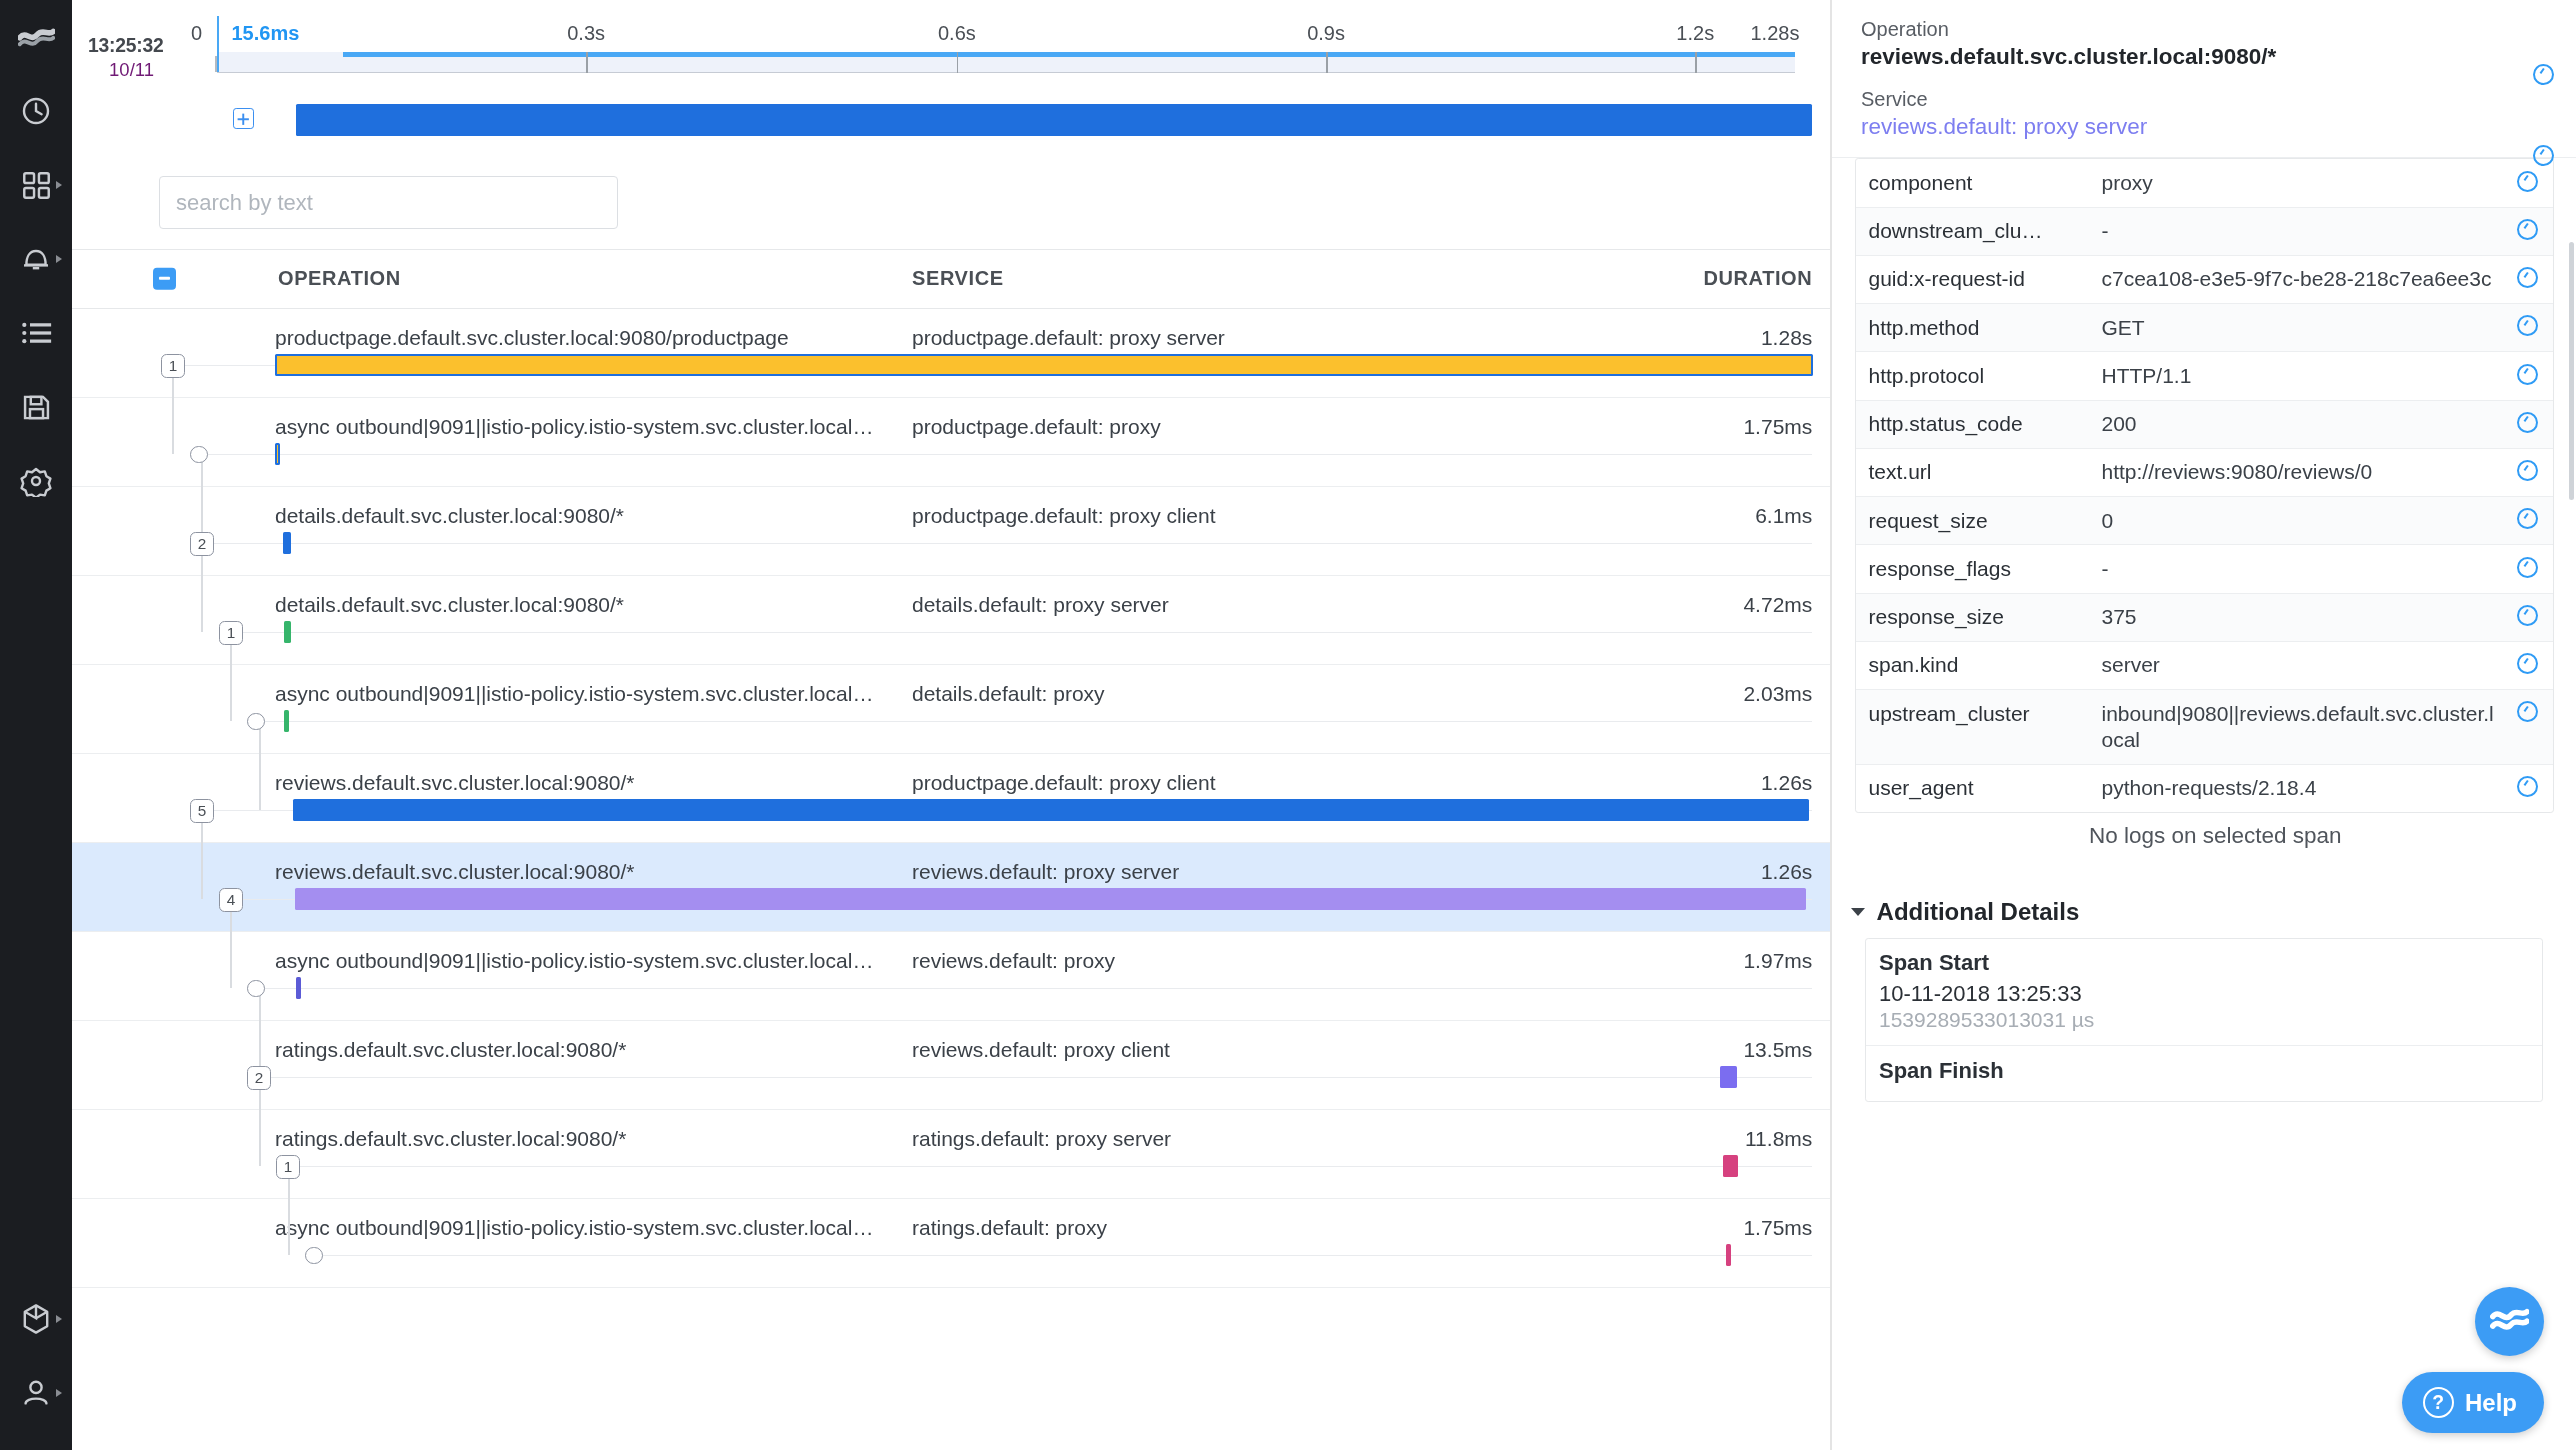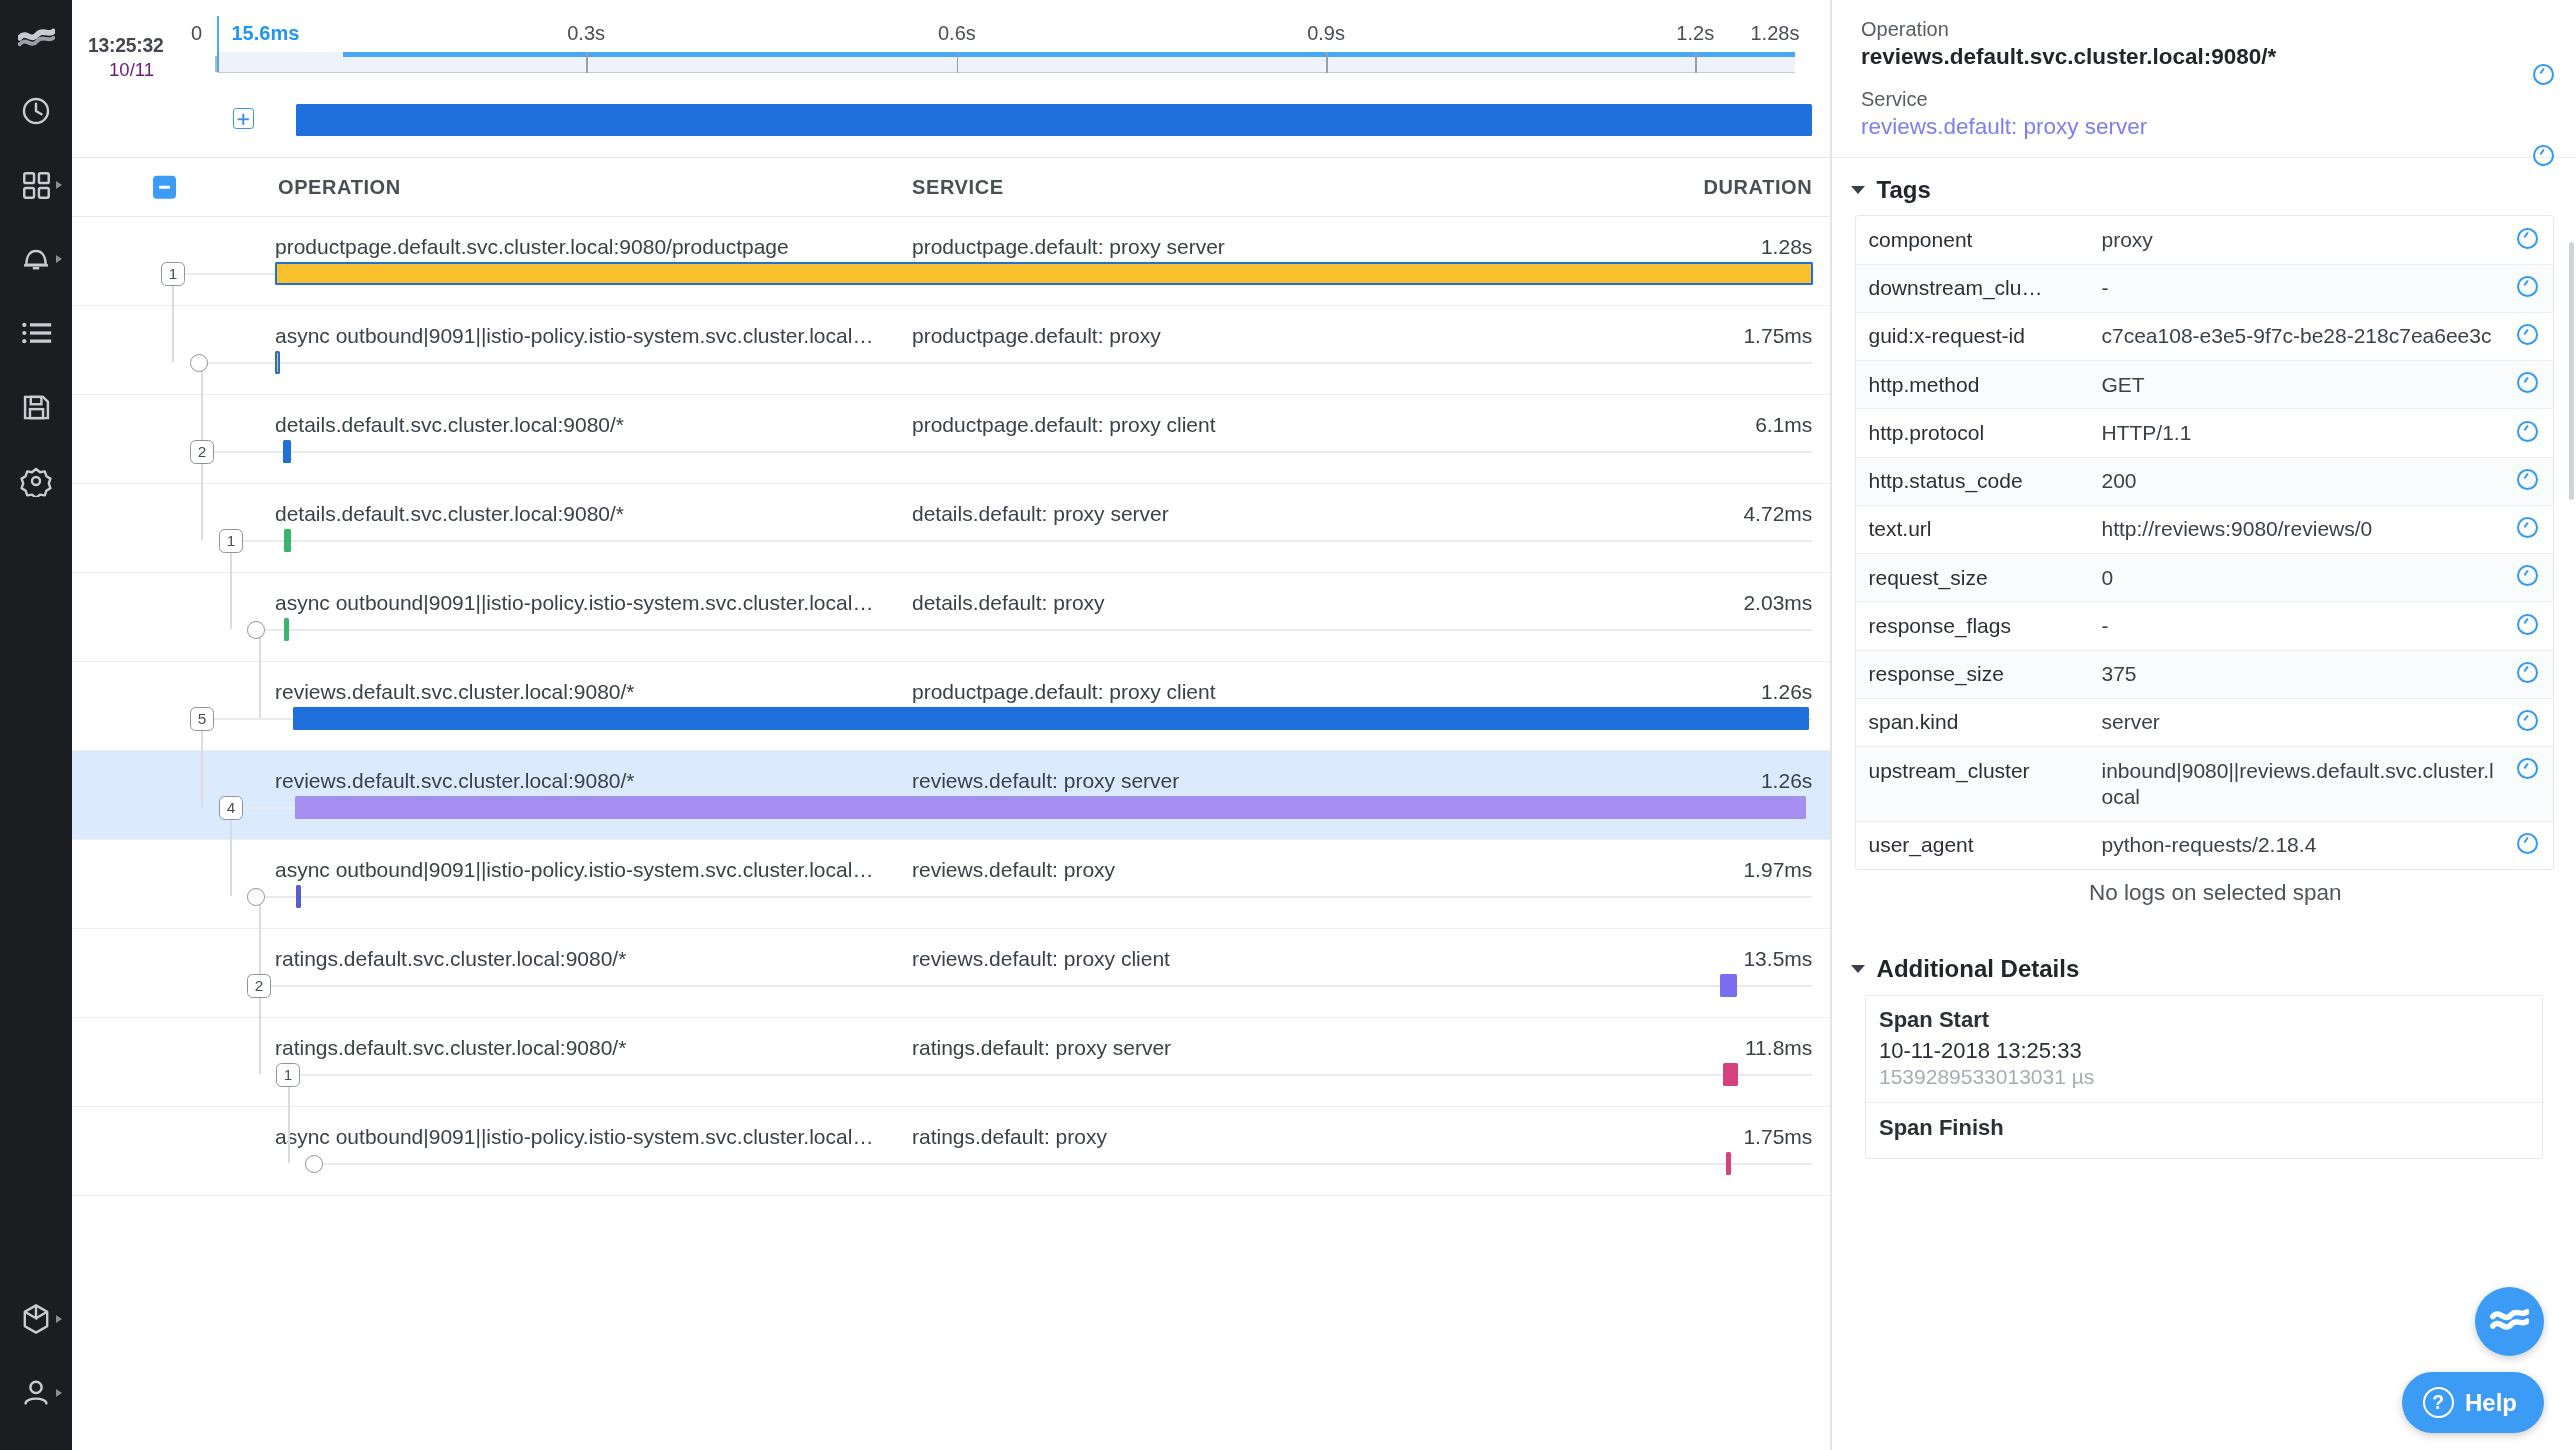--- a/index.html
+++ b/index.html
@@ -433,20 +433,23 @@
     <div class="minitrace">
       <div class="minitrace-icon">
         <svg width="14.5" height="14.5" viewBox="0 0 18 18">
           <line x1="9" y1="2" x2="9" y2="16" stroke="#3b8ff0" stroke-width="2.4"></line>
           <line x1="2" y1="9" x2="16" y2="9" stroke="#3b8ff0" stroke-width="2.4"></line>
         </svg>
       </div>
       <div class="minitrace-bar"></div>
     </div>
 
+    <div class="searchrow">
+      <input class="search-input" type="text" placeholder="search by text" style="">
+    </div>
 
     <div class="thead">
       <div class="collapse-all">
         <div class="minus"></div>
       </div>
       <div class="th op">OPERATION</div>
       <div class="th sv">SERVICE</div>
       <div class="th du">DURATION</div>
     </div>
 
@@ -556,24 +559,20 @@
 
     <div class="d-head">
       <div class="d-label">Operation</div>
       <div class="d-value">reviews.default.svc.cluster.local:9080/*</div>
       <div class="kv-ico" style="top:64px;"><span class="ring"></span></div>
       <div class="d-label">Service</div>
       <div class="d-link">reviews.default: proxy server</div>
       <div class="kv-ico" style="top:145px;"><span class="ring"></span></div>
     </div>
 
-    <div class="section-title">
-      <span class="chev"></span>
-      <span>Tags</span>
-    </div>
 
     <div class="tags-table" id="tags-table">
         <div class="tag-row">
           <div class="tag-k">component</div>
           <div class="tag-v">proxy</div>
           <div class="tag-ico"><span class="ring"></span></div>
         </div>
         <div class="tag-row">
           <div class="tag-k">downstream_clu…</div>
           <div class="tag-v">-</div>

